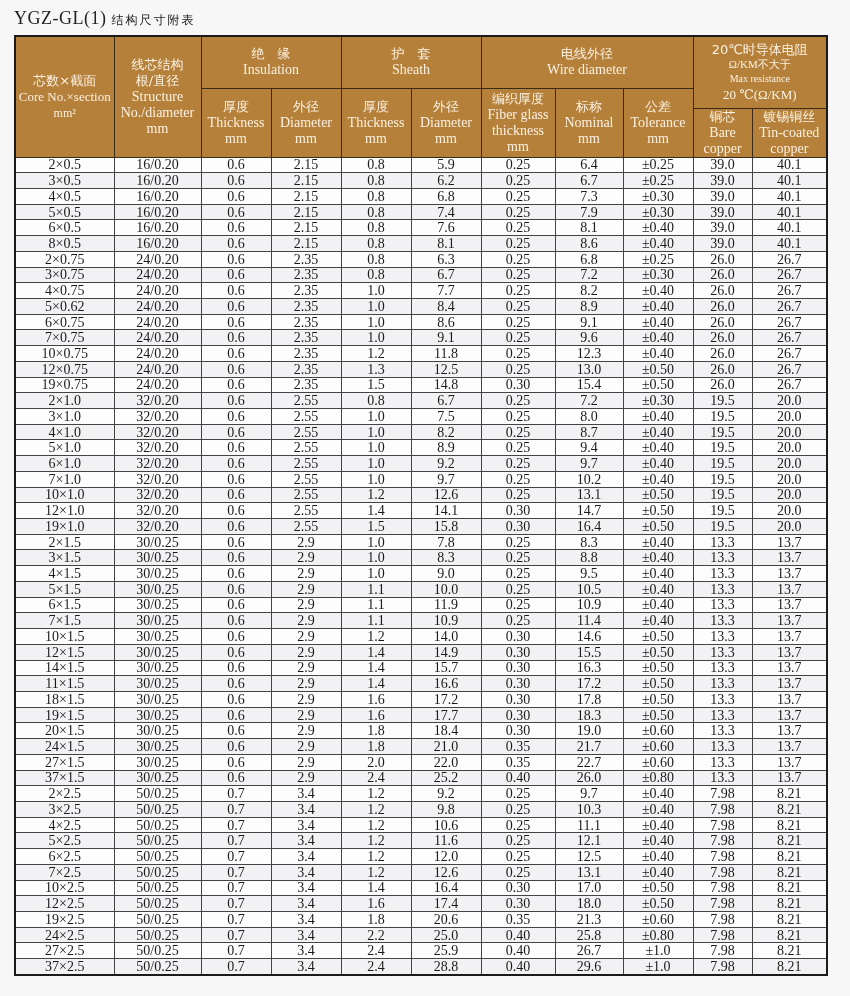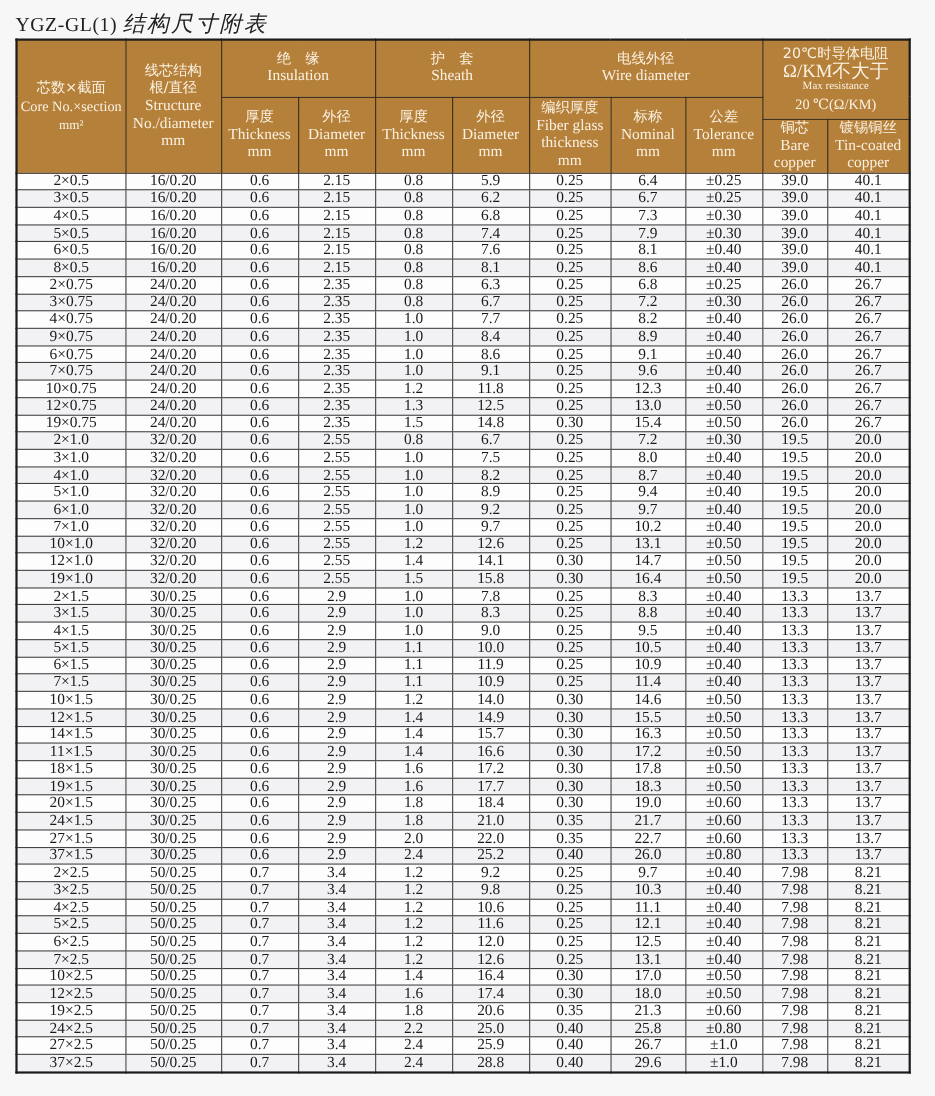--- a/index.html
+++ b/index.html
@@ -3,33 +3,33 @@
   <meta charset="utf-8">
   <style>
     html, body { margin: 0; padding: 0; }
     body {
       width: 850px; height: 996px; background: #f7f7f7; position: relative; overflow: hidden;
       font-family: "Liberation Serif", "DejaVu Serif", serif; color: #1a1a1a;
     }
     .title {
       position: absolute; left: 14px; top: 8px; font-size: 18px; letter-spacing: 0.5px; color: #222;
     }
-    .title .cn { font-family: "DejaVu Sans", sans-serif; font-size: 20px; letter-spacing: 2px; font-style: italic; }
+    .title .cn { font-family: "DejaVu Sans", sans-serif; font-size: 12px; letter-spacing: 2px; }
     table.spec {
       position: absolute; left: 14px; top: 35px; width: 792px;
       border-collapse: collapse; table-layout: fixed;
       border: 2px solid #1b1b1b;
     }
     table.spec th {
       background: #b5803a; color: #fbf1e2; font-weight: normal; text-align: center; vertical-align: middle;
       border: 1.5px solid #3a2a18; padding: 0 1px; line-height: 16px; font-size: 14px;
     }
     table.spec th .cn { font-family: "DejaVu Sans", sans-serif; font-size: 13px; display: block; }
     table.spec th .en { display: block; }
-    table.spec th .small { font-size: 17px; display: block; line-height: 13px; }
+    table.spec th .small { font-size: 11px; display: block; line-height: 13px; }
     table.spec td {
       border: 1px solid #444; text-align: center; font-size: 14px; height: 14.72px;
       line-height: 13px; padding: 0; background: #fbfbfb; white-space: nowrap; overflow: hidden;
     }
     table.spec tbody tr:nth-child(odd) td { background: #fdfdfd; }
     table.spec tbody tr:nth-child(even) td { background: #f2f2f4; }
   </style>
 </head>
 <body>
 
@@ -248,21 +248,21 @@
         <td>2.35</td>
         <td>1.0</td>
         <td>7.7</td>
         <td>0.25</td>
         <td>8.2</td>
         <td>±0.40</td>
         <td>26.0</td>
         <td>26.7</td>
       </tr>
       <tr>
-        <td>9×0.75</td>
+        <td>5×0.62</td>
         <td>24/0.20</td>
         <td>0.6</td>
         <td>2.35</td>
         <td>1.0</td>
         <td>8.4</td>
         <td>0.25</td>
         <td>8.9</td>
         <td>±0.40</td>
         <td>26.0</td>
         <td>26.7</td>

